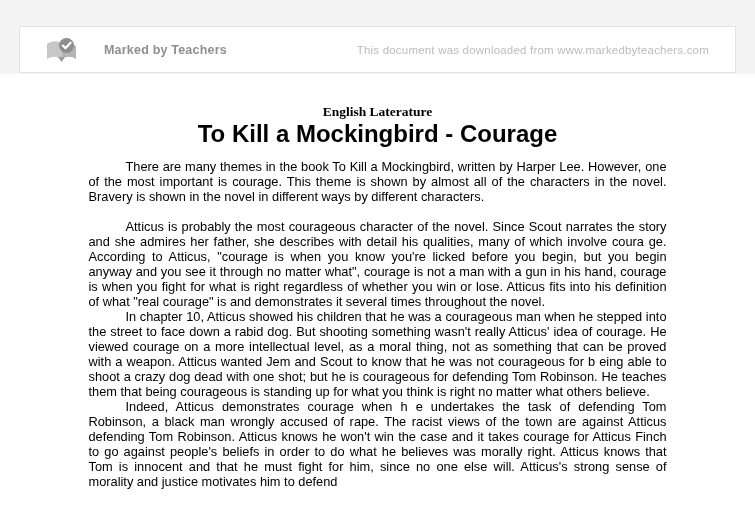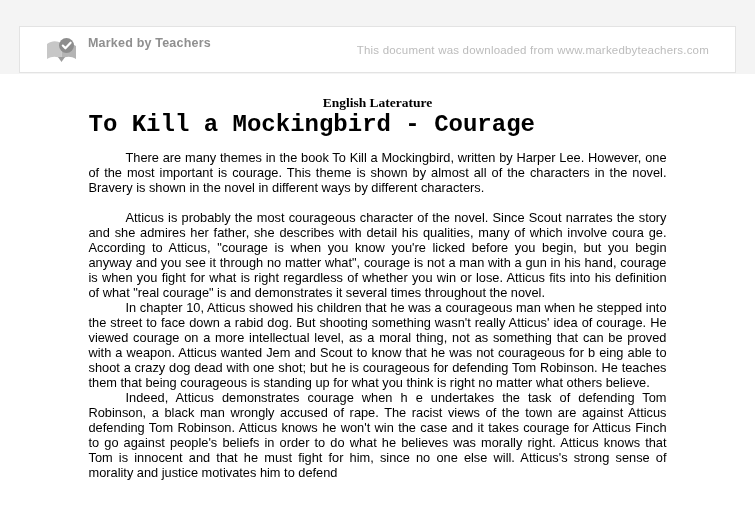--- a/index.html
+++ b/index.html
@@ -26,22 +26,22 @@
     height: 47px;
     background: #ffffff;
     border: 1px solid #e3e3e3;
     display: flex;
     align-items: center;
     justify-content: space-between;
     padding: 0 26px 0 24px;
   }
   .brand {
     display: flex;
-    align-items: flex-start;
-    gap: 8px;
+    align-items: center;
+    gap: 24px;
   }
   .brand-text {
     color: #8f8f8f;
     font-size: 12.5px;
     font-weight: 600;
     letter-spacing: 0.2px;
   }
   .download-notice {
     color: #bcbcbc;
     font-size: 11.5px;
@@ -55,25 +55,27 @@
     margin: 0 auto;
     padding-top: 21px;
   }
   .doc-subject {
     font-family: "Liberation Serif", serif;
     font-size: 13.5px;
     font-weight: bold;
     text-align: center;
     color: #000;
     line-height: 15px;
+    margin-top: 9px;
   }
   .doc-title {
-    font-family: Liberation Mono, monospace;
+    font-family: Liberation Sans, sans-serif;
     font-size: 24px;
     font-weight: bold;
+    text-align: center;
     color: #000;
     line-height: 27px;
     margin-top: 1px;
     margin-bottom: 12px;
   }
   .essay-para {
     font-family: "Liberation Sans", sans-serif;
     font-size: 12.8px;
     line-height: 15px;
     color: #000000;

